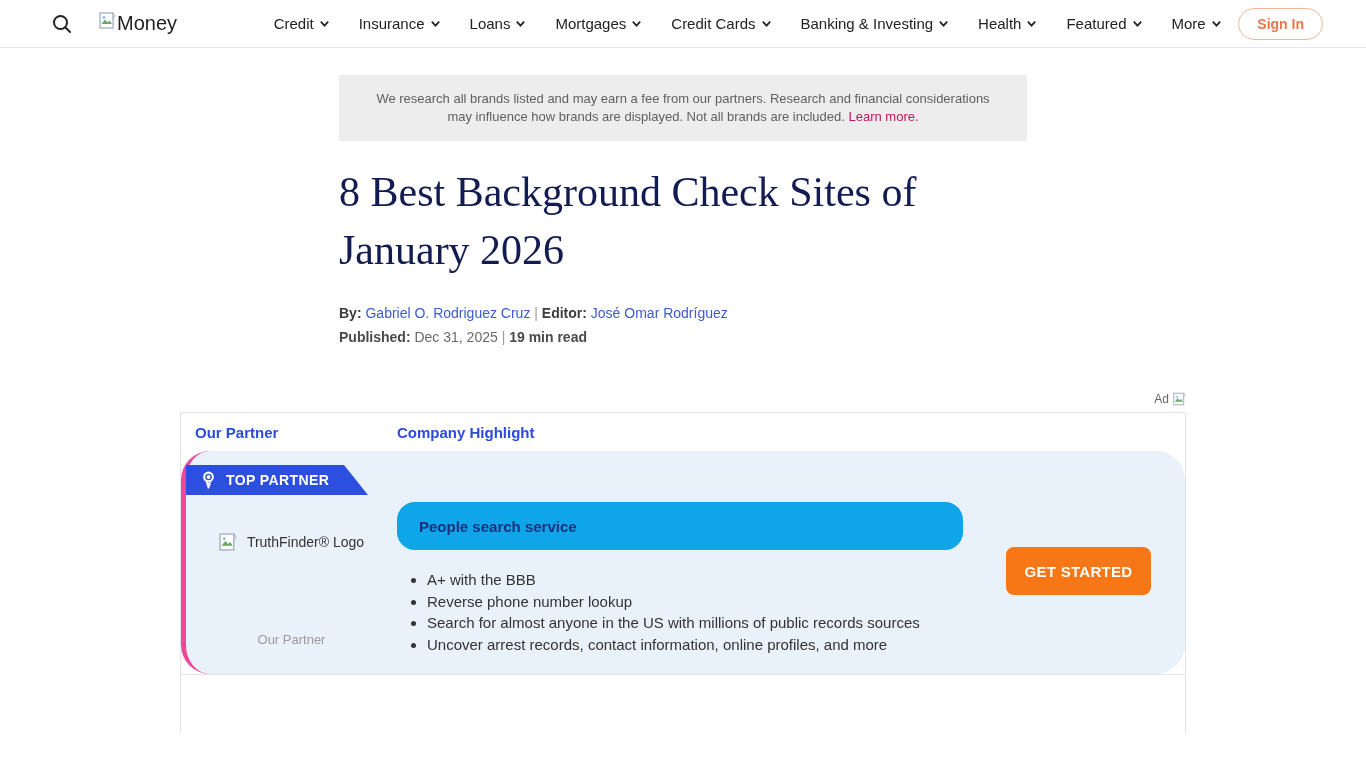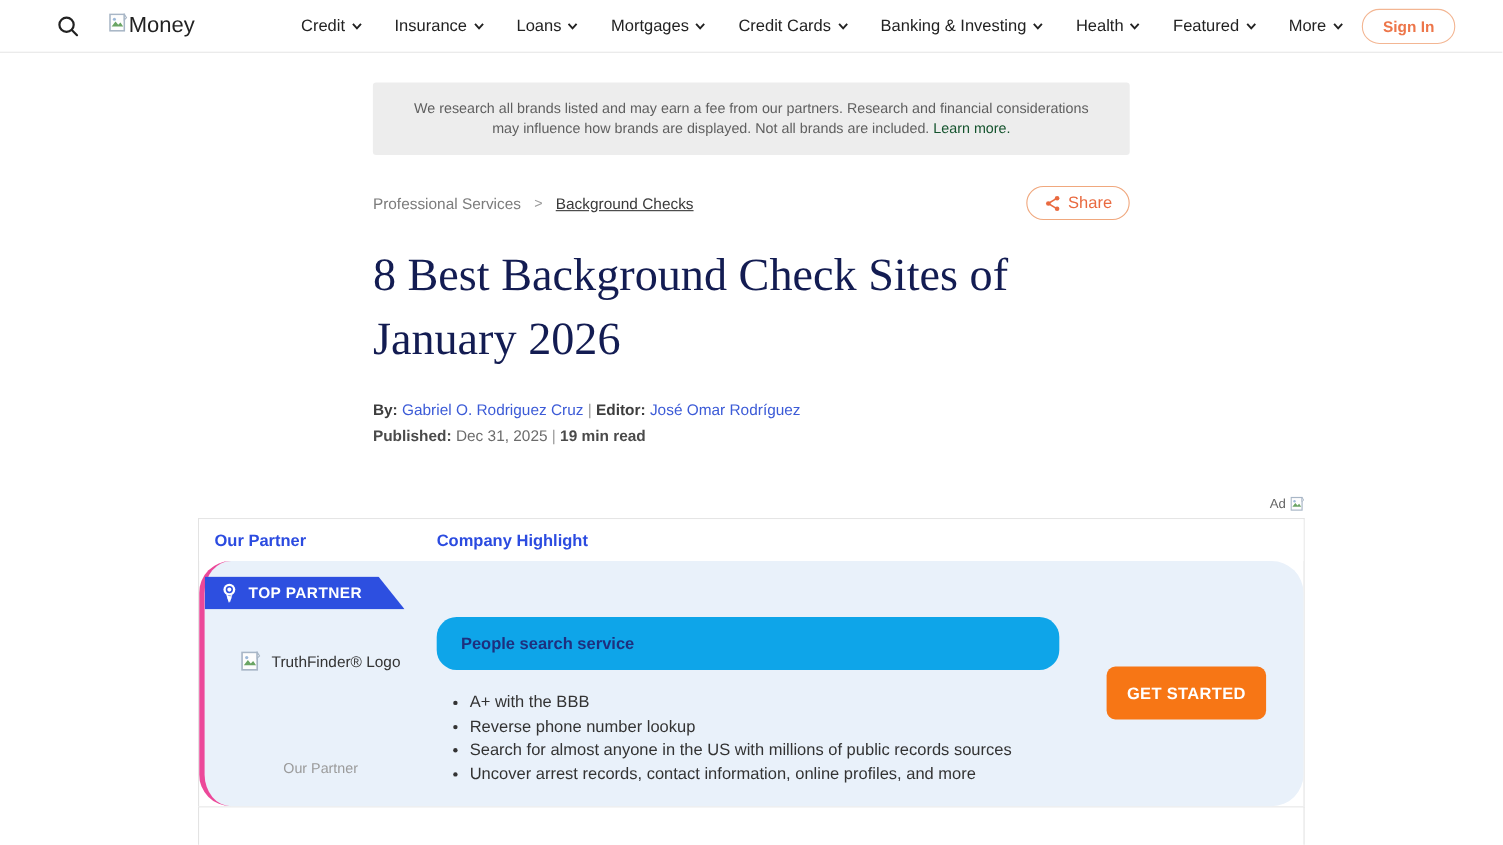--- a/index.html
+++ b/index.html
@@ -15,21 +15,21 @@
   .navlinks { display:flex; align-items:center; gap:29px; margin:0 auto; padding-left:80px; }
   .navitem { display:flex; align-items:center; gap:5px; font-size:15px; color:#222;
     cursor:pointer; white-space:nowrap; }
   .signin { border:1px solid #f3b693; border-radius:17px; padding:7px 18px;
     color:#ed764a; font-size:14px; font-weight:bold; background:#fff; cursor:pointer; }
 
   
   .col { width:688px; margin:0 auto; }
   .disclaimer { margin-top:27px; background:#ededed; border-radius:3px;
     padding:15px 35px; text-align:center; font-size:13px; line-height:18px; color:#5f5f5f; }
-  .disclaimer a { color:#14532d; text-decoration:none; cursor:pointer; }
+  .disclaimer a { color:#be185d; text-decoration:none; cursor:pointer; }
 
   .crumbrow { margin-top:28px; display:flex; align-items:center; justify-content:space-between; }
   .crumbs { display:flex; align-items:center; gap:12px; font-size:14px; }
   .crumb-parent { color:#7c7c7c; cursor:pointer; }
   .crumb-sep { color:#9a9a9a; font-size:13px; }
   .crumb-current { color:#3a3a3a; text-decoration:underline; cursor:pointer; }
   .share-btn { display:flex; align-items:center; gap:6px; border:1px solid #f0a87e;
     border-radius:17px; padding:6px 15px; background:#fff; color:#e96a40;
     font-size:15px; cursor:pointer; }
 
@@ -160,37 +160,20 @@
 
   <button class="signin">Sign In</button>
 </header>
 
 <div class="col">
   <div class="disclaimer">
     <span>We research all brands listed and may earn a fee from our partners. Research and financial considerations may influence how brands are displayed. Not all brands are included.</span>
     <a>Learn more.</a>
   </div>
 
-  <div class="crumbrow">
-    <div class="crumbs">
-      <span class="crumb-parent">Professional Services</span>
-      <span class="crumb-sep">&gt;</span>
-      <span class="crumb-current">Background Checks</span>
-    </div>
-    <button class="share-btn">
-      <svg width="16" height="16" viewBox="0 0 20 20">
-        <circle cx="15" cy="4" r="2.6" fill="#e96a40"></circle>
-        <circle cx="5" cy="10" r="2.6" fill="#e96a40"></circle>
-        <circle cx="15" cy="16" r="2.6" fill="#e96a40"></circle>
-        <line x1="15" y1="4" x2="5" y2="10" stroke="#e96a40" stroke-width="1.7"></line>
-        <line x1="5" y1="10" x2="15" y2="16" stroke="#e96a40" stroke-width="1.7"></line>
-      </svg>
-      <span>Share</span>
-    </button>
-  </div>
 
   <h1 class="title">8 Best Background Check Sites of January 2026</h1>
 
   <div class="byline">
     <b>By:</b>
     <a>Gabriel O. Rodriguez Cruz</a>
     <span class="sep">|</span>
     <b>Editor:</b>
     <a>José Omar Rodríguez</a>
   </div>

